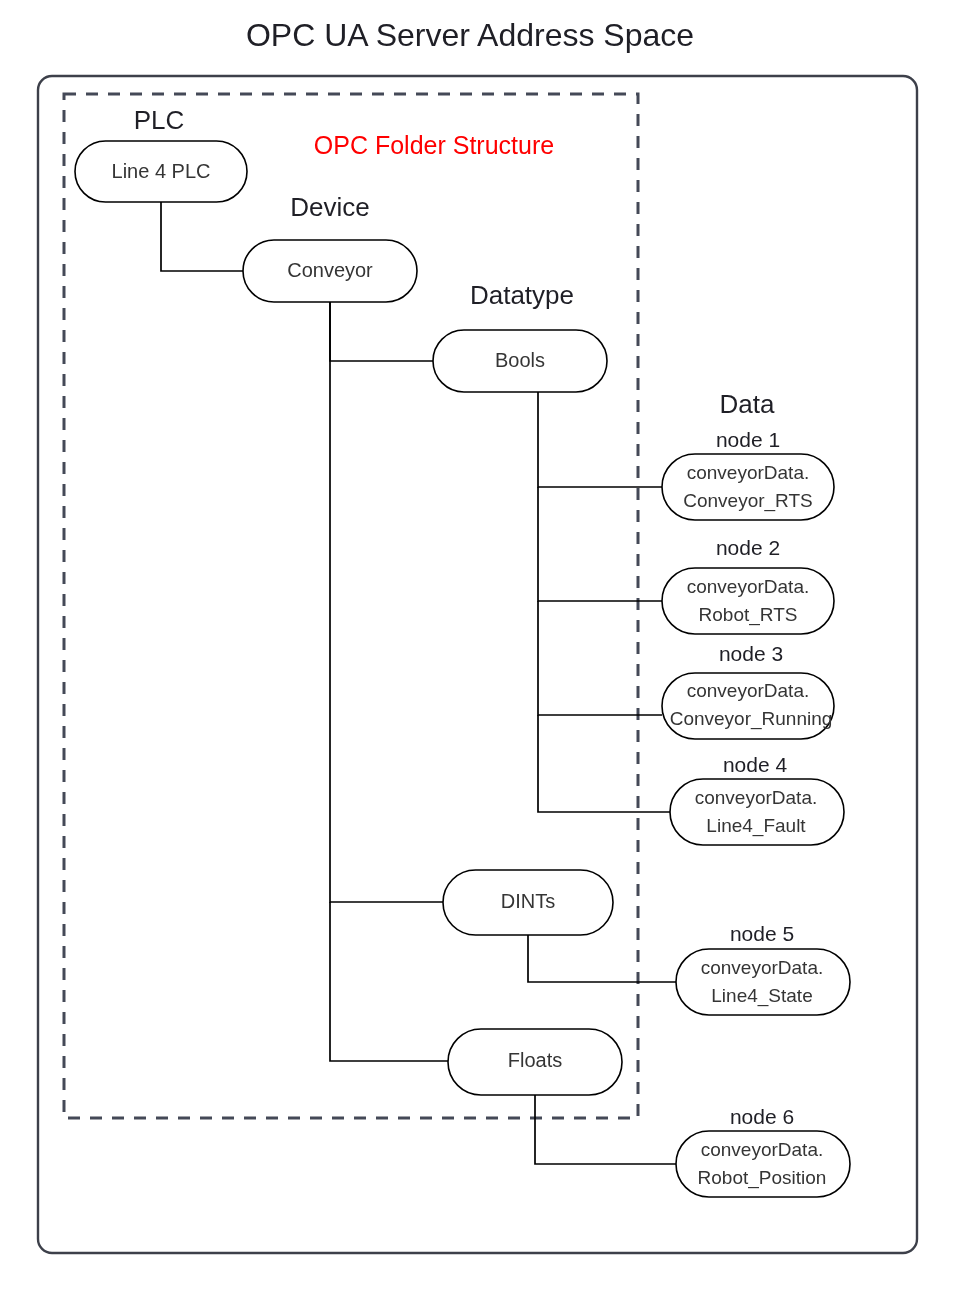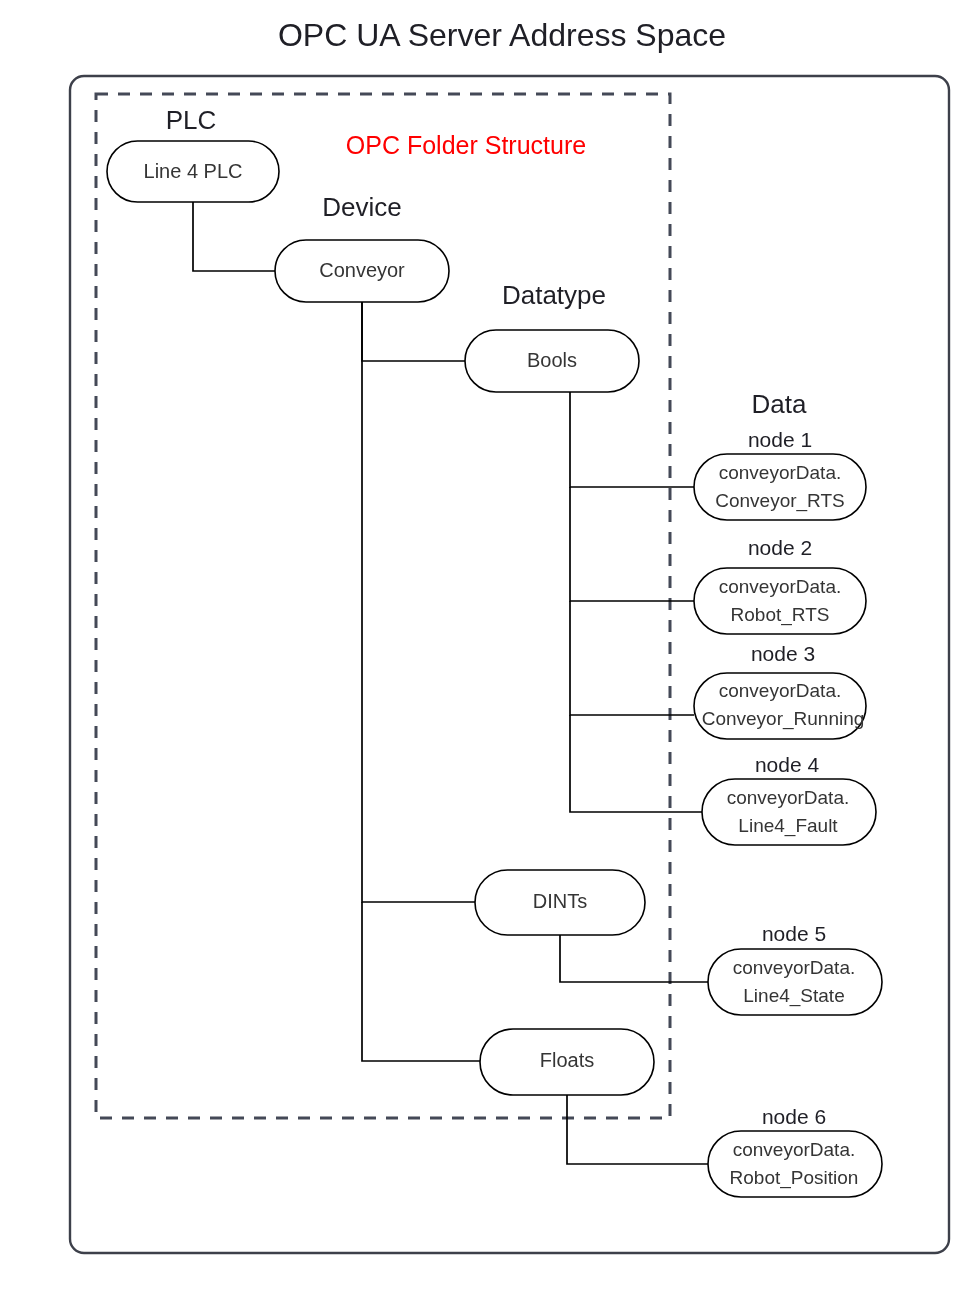--- a/index.html
+++ b/index.html
@@ -13,21 +13,20 @@
     font-family: "Liberation Sans", sans-serif;
     position: relative;
     overflow: hidden;
   }
   #diagram-root {
     position: absolute;
     left: 0;
     top: 0;
     width: 860px;
     height: 1304px;
-    margin-left: 32px;
   }
   svg { display: block; }
 
   .page-title {
     font-size: 32px;
     fill: #1f1f26;
     font-family: "Liberation Sans", sans-serif;
     text-anchor: middle;
     dominant-baseline: middle;
   }

